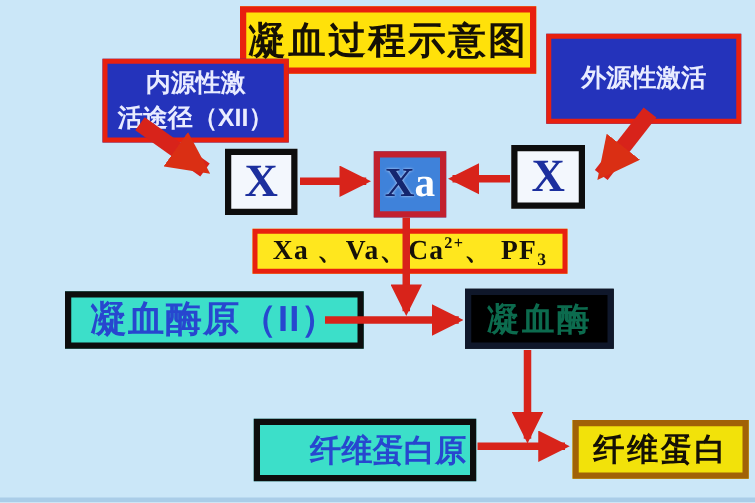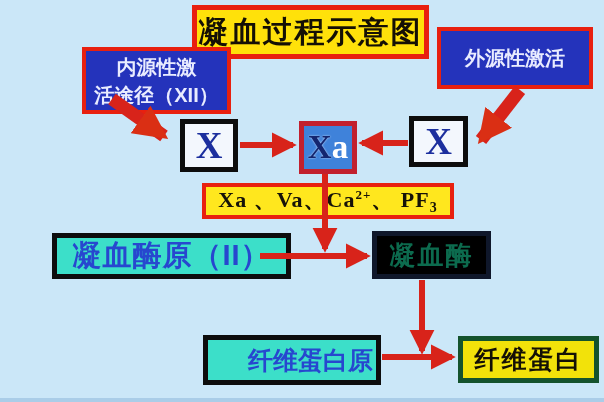--- a/index.html
+++ b/index.html
@@ -17,21 +17,21 @@
     left:192px; top:5px; width:237px; height:54px;
     background:#ffe10a; border:5px solid #e8200f;
     color:#151005; font-size:30px; letter-spacing:2px;
   }
   .blue-box {
     background:#2433bb; border:4px solid #e8200f;
     color:#e9ecff; font-size:20px; line-height:1.4;
     flex-direction:column;
   }
   .intrinsic { left:38px; top:47px; width:149px; height:67px;margin-left:44px; }
-  .extrinsic { left:437px; top:27px; width:156px; height:62px; }
+  .extrinsic { left:437px; top:27px; width:156px; height:72px; }
   .x-box {
     background:#f3f7fd; border:5px solid #0d0d0d;
     color:#1c2f9e; font-family:"Liberation Serif", serif;
     font-size:37px;
   }
   .x-left  { left:180px; top:119px; width:58px; height:53px; }
   .x-right { left:409px; top:116px; width:59px; height:51px; }
   .xa-box {
     left:299px; top:121px; width:58px; height:53px;
     background:#3f82da; border:5px solid #c2202e;
@@ -52,21 +52,21 @@
   }
   .prothrombin { left:52px; top:233px; width:239px; height:46px; font-size:29px; letter-spacing:1px; }
   .thrombin {
     left:372px; top:231px; width:119px; height:48px;
     background:#000000; border:5px solid #0f172a;
     color:#0c6b4e; font-size:26px; letter-spacing:2px;
   }
   .fibrinogen { left:203px; top:335px; width:178px; height:50px; font-size:25px;padding-left:37px; }
   .fibrin {
     left:458px; top:336px; width:141px; height:47px;
-    background:#f2e20a; border:5px solid #14532d;
+    background:#f2e20a; border:5px solid #a16207;
     color:#141005; font-size:25px; letter-spacing:2px;
   }
   #arrow-layer {
     position:absolute; left:0; top:0; width:604px; height:402px;
     pointer-events:none;
   }
   #arrow-layer line { stroke:#d8231a; }
   .bottom-strip {
     position:absolute; left:0; bottom:0; width:604px; height:4px;
     background:#aacde8;

